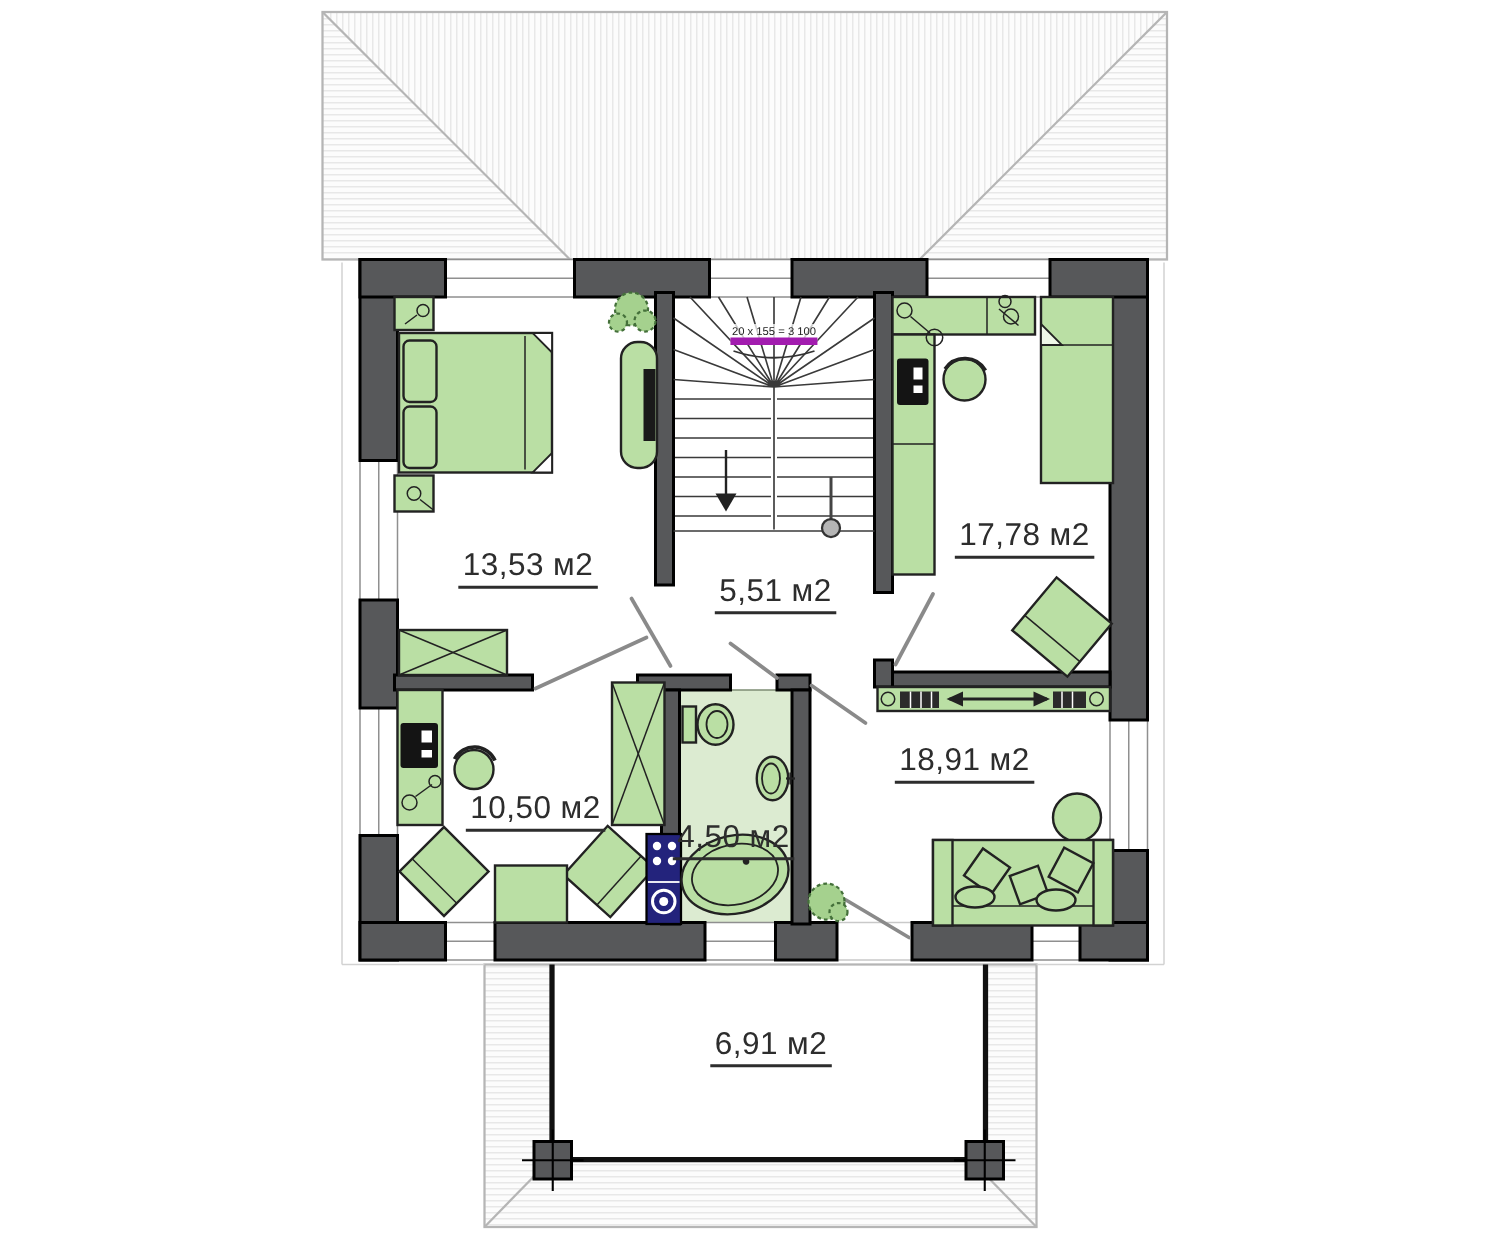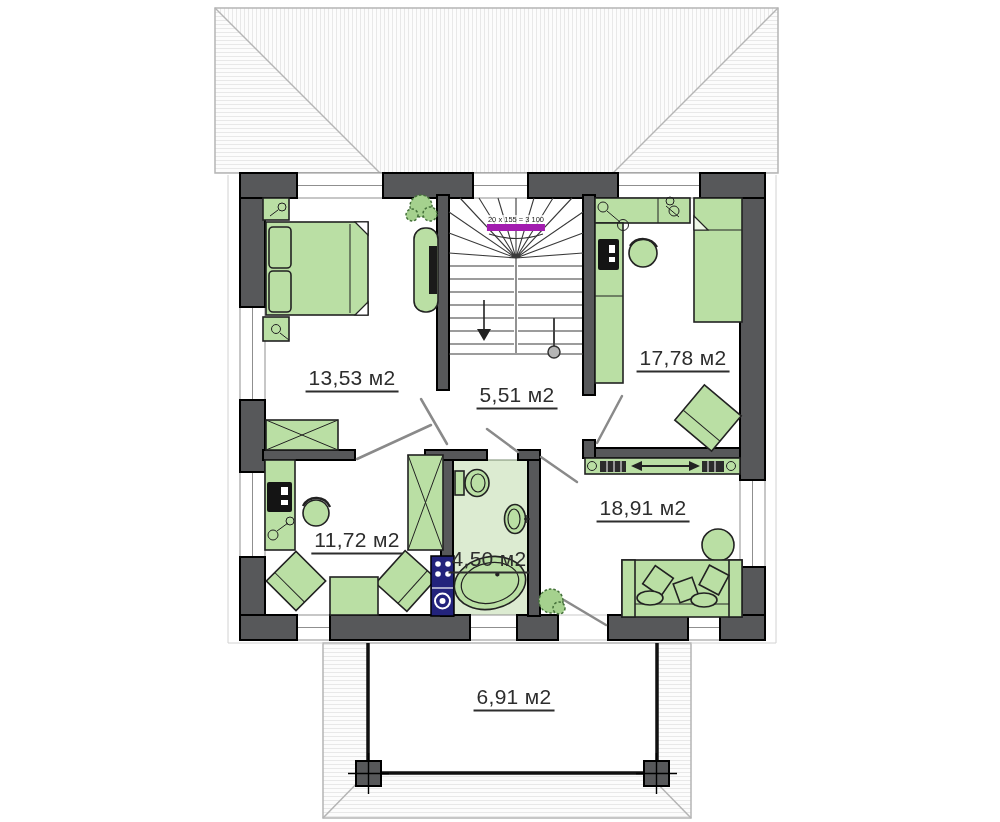--- a/index.html
+++ b/index.html
@@ -4,21 +4,21 @@
 <style>
   html,body{margin:0;padding:0;background:#fff;}
   .stage{position:relative;width:1000px;height:822px;background:#fff;overflow:hidden;
          font-family:"Liberation Sans",sans-serif;}
   .stage svg{position:absolute;left:0;top:0;}
   .label{position:absolute;transform:translate(-50%,-50%);white-space:nowrap;
          font-size:21px;color:var(--label_text,#2d2d2d);
          border-bottom:2px solid var(--label_text,#2d2d2d);padding:0 3px 1px;
          letter-spacing:.3px;}
   .stair-note{position:absolute;transform:translate(-50%,-50%);white-space:nowrap;
-         font-size:7.5px;color:#222;border-bottom:7px solid #a21caf;
+         font-size:7.5px;color:#222;border-bottom:5px solid #a21caf;
          background:rgba(255,255,255,.75);padding:0 1px;}
   .wall{fill:var(--wall,#57585a);stroke:#000;stroke-width:2;}
   .win{fill:#fff;stroke:#8f8f8f;stroke-width:1;}
   .winline{stroke:#8f8f8f;stroke-width:1;}
   .furn{fill:var(--furniture,#badfa4);stroke:var(--furniture_stroke,#222);stroke-width:1.6;}
   .thin{stroke:var(--furniture_stroke,#222);stroke-width:1;fill:none;}
   .door{stroke:#8a8a8a;stroke-width:2.5;stroke-linecap:round;}
   .stair{stroke:#3a3a3a;stroke-width:1.1;fill:none;}
   .plant{fill:#a5d18e;stroke:#44703a;stroke-width:1.5;stroke-dasharray:2.5 2;}
   .roofedge{fill:none;stroke:#b5b5b5;stroke-width:1.5;}
@@ -342,18 +342,18 @@
       <rect x="644" y="761" width="25" height="25" class="wall"></rect>
       <line x1="636" y1="773.5" x2="677" y2="773.5" class="cross"></line>
           <line x1="656.5" y1="753" x2="656.5" y2="794" class="cross"></line>
     </g>
   </g>
 </svg>
 
 <div class="label" style="left:352px;top:379px">13,53 м2</div>
 <div class="label" style="left:517px;top:396px">5,51 м2</div>
 <div class="label" style="left:683px;top:359px">17,78 м2</div>
-<div class="label" style="left:357px;top:541px">11,72 м2</div>
+<div class="label" style="left:357px;top:541px">10,50 м2</div>
 <div class="label" style="left:489px;top:560px">4,50 м2</div>
 <div class="label" style="left:643px;top:509px">18,91 м2</div>
 <div class="label" style="left:514px;top:698px">6,91 м2</div>
 <div class="stair-note" style="left:516px;top:223px">20 x 155 = 3 100</div>
 </div>
 
 </body></html>

